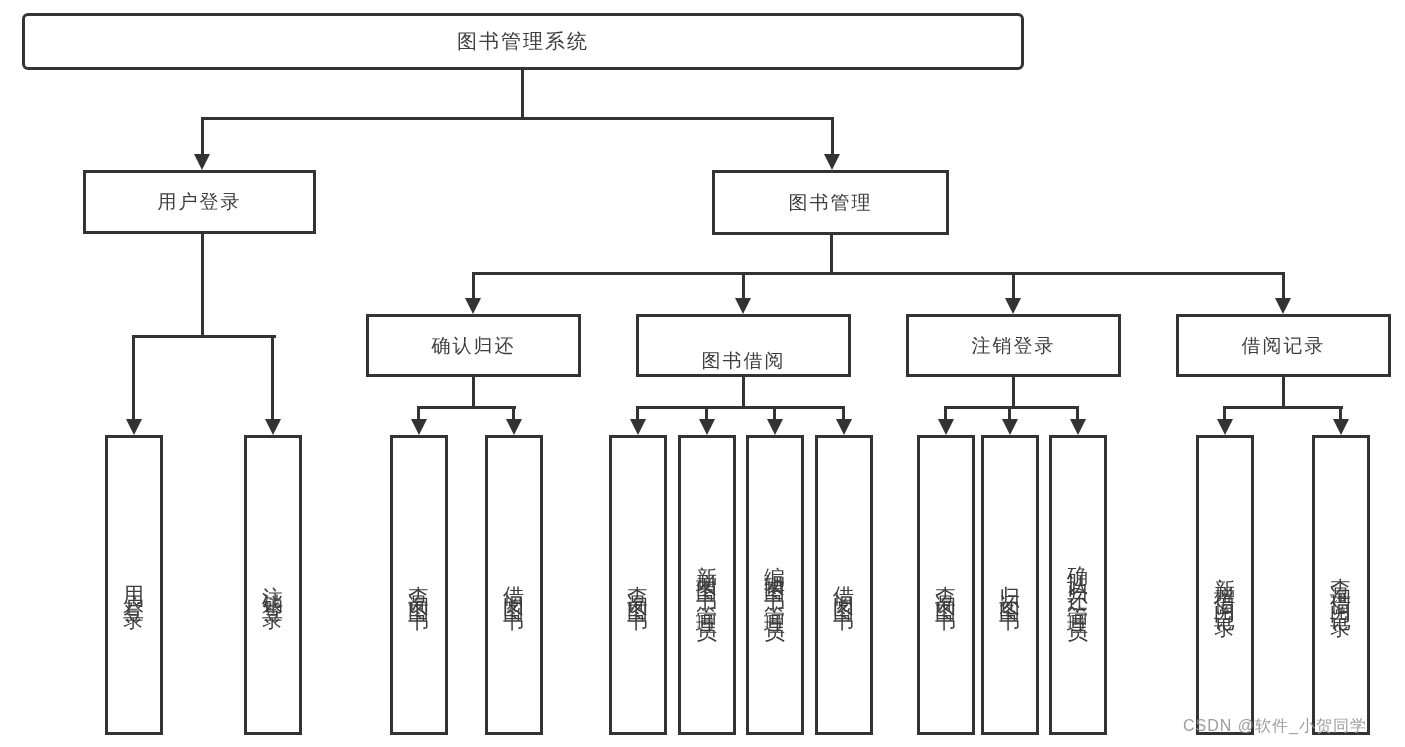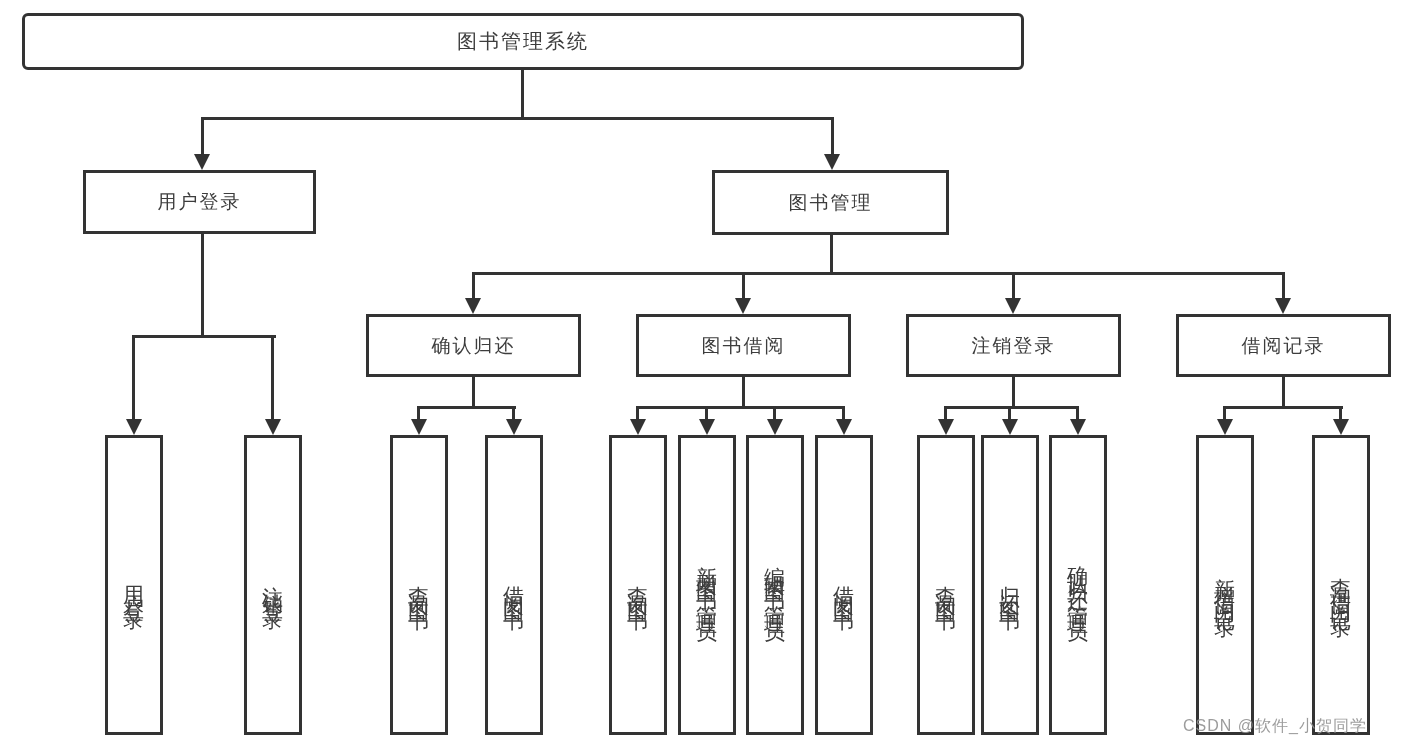--- a/index.html
+++ b/index.html
@@ -65,21 +65,21 @@
   </div>
 
   <div class="box h-box" style="left:712px; top:170px; width:237px; height:65px;">
     <span>图书管理</span>
   </div>
 
   <div class="box h-box" style="left:366px; top:314px; width:215px; height:63px;">
     <span>确认归还</span>
   </div>
 
-  <div class="box h-box" style="left:636px; top:314px; width:215px; height:63px;">
+  <div class="box h-box" style="left:636px; top:314px; width:215px; height:63px;align-items:flex-end;">
     <span>图书借阅</span>
   </div>
 
   <div class="box h-box" style="left:906px; top:314px; width:215px; height:63px;">
     <span>注销登录</span>
   </div>
 
   <div class="box h-box" style="left:1176px; top:314px; width:215px; height:63px;">
     <span>借阅记录</span>
   </div>

